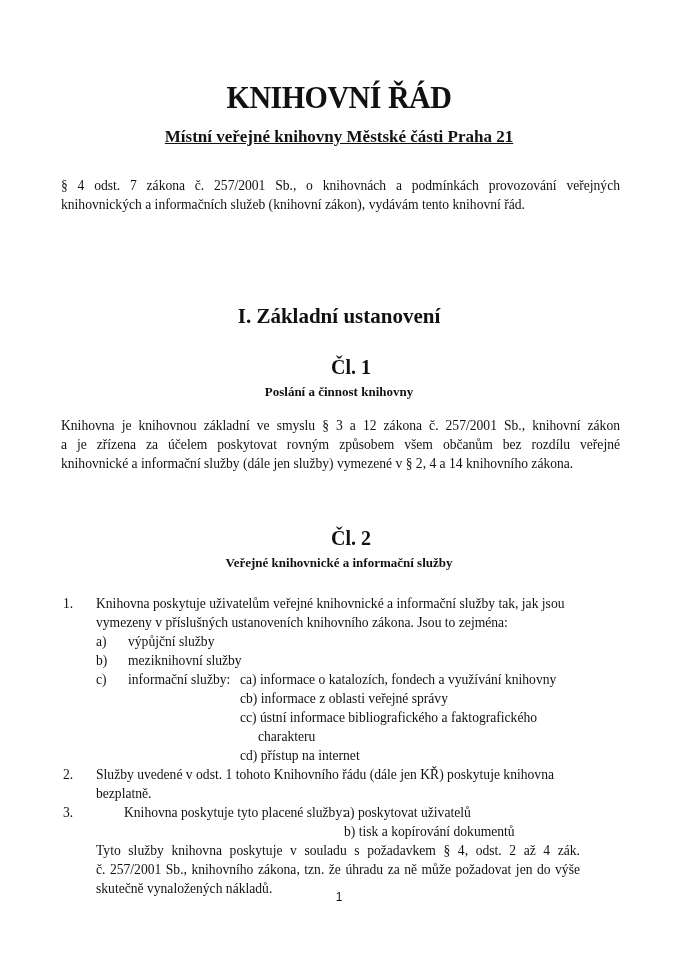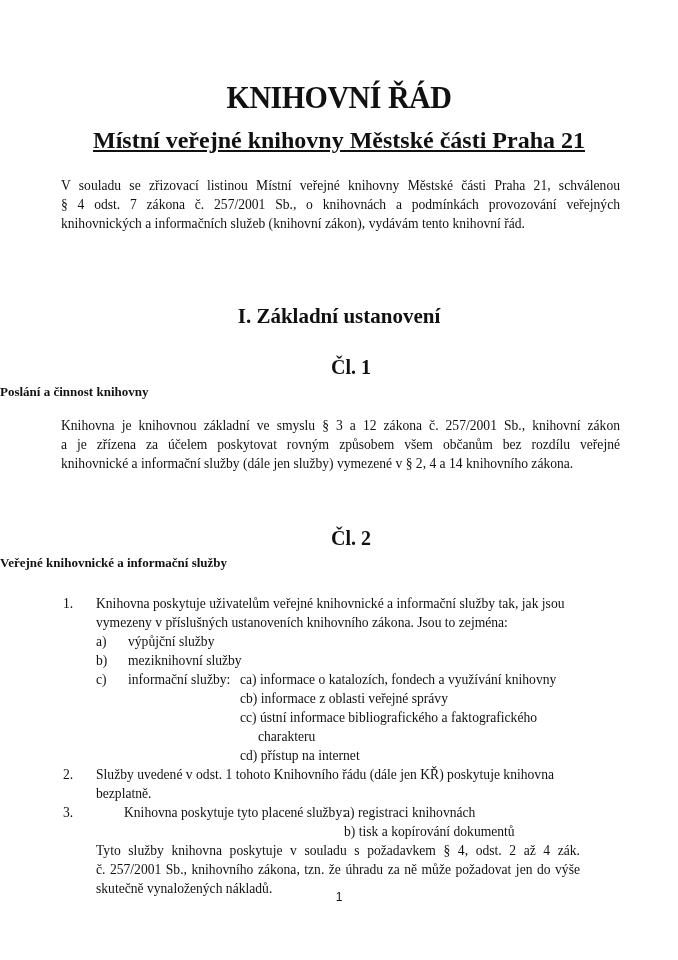--- a/index.html
+++ b/index.html
@@ -2,40 +2,39 @@
 <html><head>
 <meta charset="utf-8">
 <style>
   html, body { margin: 0; padding: 0; background: #ffffff; }
   body { width: 678px; height: 960px; position: relative; overflow: hidden;
          font-family: "Liberation Serif", "DejaVu Serif", serif; color: #111; }
   .abs { position: absolute; }
   .title { left: 0; width: 678px; top: 80px; text-align: center;
            font-size: 30px; font-weight: bold; letter-spacing: -0.5px; transform: scaleY(1.08); }
   .subtitle { left: 0; width: 678px; top: 127px; text-align: center;
-              font-size: 24px; font-weight: bold; text-decoration: underline; }
+              font-size: 17px; font-weight: bold; text-decoration: underline; }
   .intro { left: 61px; width: 559px; top: 176px; }
   .section-title { left: 0; width: 678px; top: 304px; text-align: center; font-size: 21px; font-weight: bold; }
   .art-num { left: 0; width: 678px; text-align: center; font-size: 20px; font-weight: bold; padding-left: 12px; }
-  .art-sub { left: 0; width: 678px; font-size: 13px; font-weight: bold; }
+  .art-sub { left: 0; width: 678px; text-align: center; font-size: 13px; font-weight: bold; }
   .line { font-size: 13.6px; line-height: 19px; white-space: nowrap; }
   .page-num { left: 0; width: 678px; top: 890px; text-align: center; font-size: 12px;
               font-family: "Liberation Sans", "DejaVu Sans", sans-serif; }
   .j { text-align: justify; text-align-last: justify; white-space: normal; }
 </style>
 </head>
 <body>
 
 <div>
 
   <div class="abs title">KNIHOVNÍ ŘÁD</div>
   <div class="abs subtitle">Místní veřejné knihovny Městské části Praha 21</div>
 
   <div class="abs intro">
-    <div class="line j">V souladu se zřizovací listinou Místní veřejné knihovny Městské části Praha 21, schválenou</div>
     <div class="line j">§ 4 odst. 7 zákona č. 257/2001 Sb., o knihovnách a podmínkách provozování veřejných</div>
     <div class="line">knihovnických a informačních služeb (knihovní zákon), vydávám tento knihovní řád.</div>
   </div>
 
   <div class="abs section-title">I. Základní ustanovení</div>
 
   <div class="abs art-num" style="top:356px;">Čl. 1</div>
   <div class="abs art-sub" style="top:384px;">Poslání a činnost knihovny</div>
 
   <div class="abs" style="left:61px; width:559px; top:416px;">
@@ -65,21 +64,21 @@
   <div class="abs line" style="left:240px; top:708px;">cc) ústní informace bibliografického a faktografického</div>
   <div class="abs line" style="left:258px; top:727px;">charakteru</div>
   <div class="abs line" style="left:240px; top:746px;">cd) přístup na internet</div>
 
   <div class="abs line" style="left:63px; top:765px;">2.</div>
   <div class="abs line" style="left:96px; top:765px;">Služby uvedené v odst. 1 tohoto Knihovního řádu (dále jen KŘ) poskytuje knihovna</div>
   <div class="abs line" style="left:96px; top:784px;">bezplatně.</div>
 
   <div class="abs line" style="left:63px; top:803px;">3.</div>
   <div class="abs line" style="left:96px; top:803px;margin-left:28px;">Knihovna poskytuje tyto placené služby:</div>
-  <div class="abs line" style="left:344px; top:803px;">a) registraci knihovnách</div>
+  <div class="abs line" style="left:344px; top:803px;">a) poskytovat uživatelů</div>
   <div class="abs line" style="left:344px; top:822px;">b) tisk a kopírování dokumentů</div>
 
   <div class="abs" style="left:96px; width:484px; top:841px;">
     <div class="line j">Tyto služby knihovna poskytuje v souladu s požadavkem § 4, odst. 2 až 4 zák.</div>
     <div class="line j">č. 257/2001 Sb., knihovního zákona, tzn. že úhradu za ně může požadovat jen do výše</div>
     <div class="line">skutečně vynaložených nákladů.</div>
   </div>
 
   <div class="abs page-num">1</div>
 </div>

